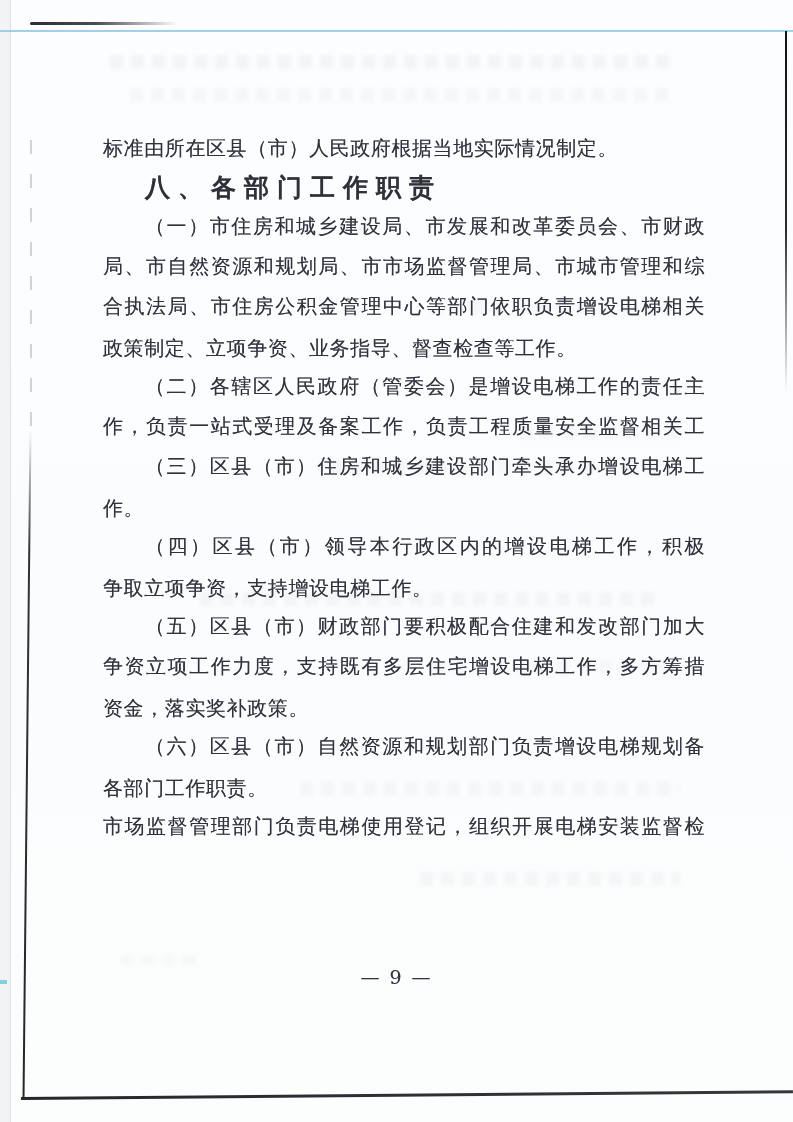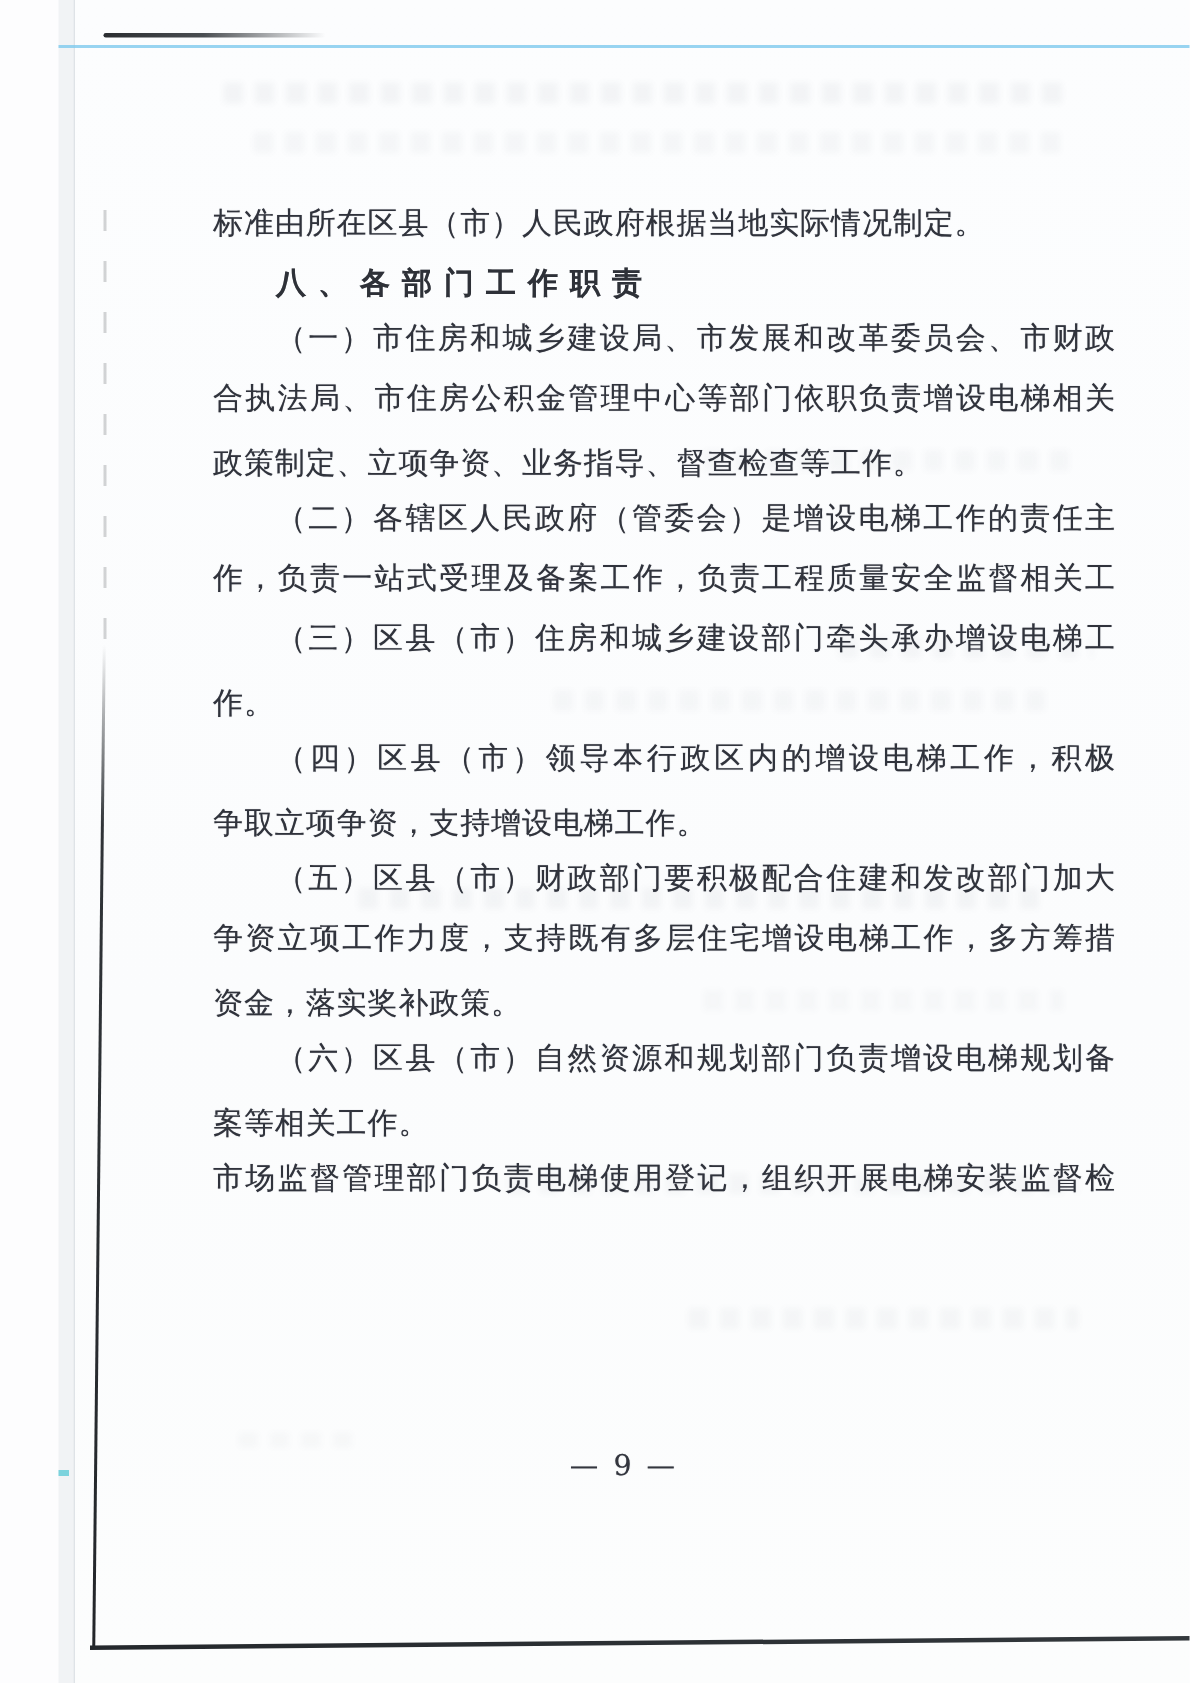--- a/index.html
+++ b/index.html
@@ -2,21 +2,21 @@
 <html><head>
 <meta charset="utf-8">
 <style>
   html,body{margin:0;padding:0;}
   body{
     width:793px;height:1122px;overflow:hidden;position:relative;
     background:#fdfdfe;
     font-family:"DejaVu Serif","Liberation Serif",serif;
   }
   .page{position:absolute;inset:0;background:
-    linear-gradient(180deg,#fcfdfe 0%,#fbfcfd 60%,#fcfdfd 100%); margin-left: 39px;}
+    linear-gradient(180deg,#fcfdfe 0%,#fbfcfd 60%,#fcfdfd 100%);}
   
   .left-margin-strip{position:absolute;left:0;top:0;width:10px;height:1122px;background:#f1f3f5;}
   .left-faint-line{position:absolute;left:10px;top:0;width:1px;height:1122px;background:#dfe3e7;}
   .blue-line{position:absolute;left:0;top:30px;width:793px;height:2px;background:var(--accent,#7ec9ee);opacity:.8;}
   .top-dark-segment{position:absolute;left:30px;top:22px;width:148px;height:3px;border-radius:2px;
     background:linear-gradient(90deg,#2b2e31 0%,#4a4e52 45%,rgba(120,124,128,0) 100%);}
   .right-edge-line{position:absolute;left:785px;top:31px;width:2px;height:362px;
     background:linear-gradient(180deg,#101214 0%,#2a2d30 55%,rgba(70,74,78,0) 100%);}
   .left-edge-faint{position:absolute;left:30px;top:140px;width:2px;height:300px;opacity:.22;
     background:repeating-linear-gradient(180deg,#3a3e42 0 14px,transparent 14px 34px);}
@@ -27,21 +27,21 @@
   .cyan-tick{position:absolute;left:0;top:980px;width:7px;height:4px;background:var(--tick,#3ec1cf);opacity:.65;}
   .ghost{position:absolute;height:14px;opacity:.08;filter:blur(2px);pointer-events:none;
     background:repeating-linear-gradient(90deg,rgba(90,100,115,.55) 0 13px,transparent 13px 21px);}
   
   .text-block{position:absolute;left:103px;top:128px;width:602px;color:var(--ink,#30333c);}
   .line{height:40px;line-height:40px;font-size:20px;letter-spacing:.6px;
     text-shadow:0 0 .5px rgba(46,50,60,.55);white-space:nowrap;}
   .line.fill{white-space:normal;text-align:justify;text-align-last:justify;font-family:Liberation Mono, monospace;}
   .line.indent,.line.heading{padding-left:42px;}
   .line.heading{font-family:"DejaVu Sans","Liberation Sans",sans-serif;font-weight:700;
-    font-size:20px;letter-spacing:8px;color:#2e3138;text-shadow:0 0 .4px rgba(40,44,52,.5);}
+    font-size:25px;letter-spacing:8px;color:#2e3138;text-shadow:0 0 .4px rgba(40,44,52,.5);}
   .page-number{position:absolute;left:0;right:0;top:966px;text-align:center;
     font-size:19px;letter-spacing:2px;color:#33363e;text-shadow:0 0 .5px rgba(46,50,60,.5);}
 </style>
 </head>
 <body style="--accent: #7ec9ee; --ink: #30333c; --tick: #3ec1cf;">
 
 <div class="page">
   <div class="left-margin-strip"></div>
   <div class="left-faint-line"></div>
   <div class="top-dark-segment"></div>
@@ -60,30 +60,31 @@
   <div class="ghost" style="top:592px;left:200px;width:460px;opacity:.09"></div>
   <div class="ghost" style="top:660px;left:430px;width:240px;opacity:.06"></div>
   <div class="ghost" style="top:782px;left:300px;width:380px;opacity:.08"></div>
   <div class="ghost" style="top:872px;left:420px;width:260px;opacity:.08"></div>
   <div class="ghost" style="top:955px;left:120px;width:80px;height:10px;opacity:.06"></div>
 
   <main class="text-block" id="text-block">
       <div class="line body">标准由所在区县（市）人民政府根据当地实际情况制定。</div>
       <div class="line heading">八、各部门工作职责</div>
       <div class="line indent fill">（一）市住房和城乡建设局、市发展和改革委员会、市财政</div>
+      <div class="line body fill">局、市自然资源和规划局、市市场监督管理局、市城市管理和综</div>
       <div class="line body fill">合执法局、市住房公积金管理中心等部门依职负责增设电梯相关</div>
       <div class="line body">政策制定、立项争资、业务指导、督查检查等工作。</div>
       <div class="line indent fill">（二）各辖区人民政府（管委会）是增设电梯工作的责任主</div>
       <div class="line body fill">作，负责一站式受理及备案工作，负责工程质量安全监督相关工</div>
       <div class="line indent fill">（三）区县（市）住房和城乡建设部门牵头承办增设电梯工</div>
       <div class="line body">作。</div>
       <div class="line indent fill">（四）区县（市）领导本行政区内的增设电梯工作，积极</div>
       <div class="line body">争取立项争资，支持增设电梯工作。</div>
       <div class="line indent fill">（五）区县（市）财政部门要积极配合住建和发改部门加大</div>
       <div class="line body fill">争资立项工作力度，支持既有多层住宅增设电梯工作，多方筹措</div>
       <div class="line body">资金，落实奖补政策。</div>
       <div class="line indent fill">（六）区县（市）自然资源和规划部门负责增设电梯规划备</div>
-      <div class="line body">案等相关工作。</div>
+      <div class="line body">各部门工作职责。</div>
       <div class="line body fill">市场监督管理部门负责电梯使用登记，组织开展电梯安装监督检</div>
     </main>
 
   <div class="page-number">— 9 —</div>
 </div>
 
 </body></html>

